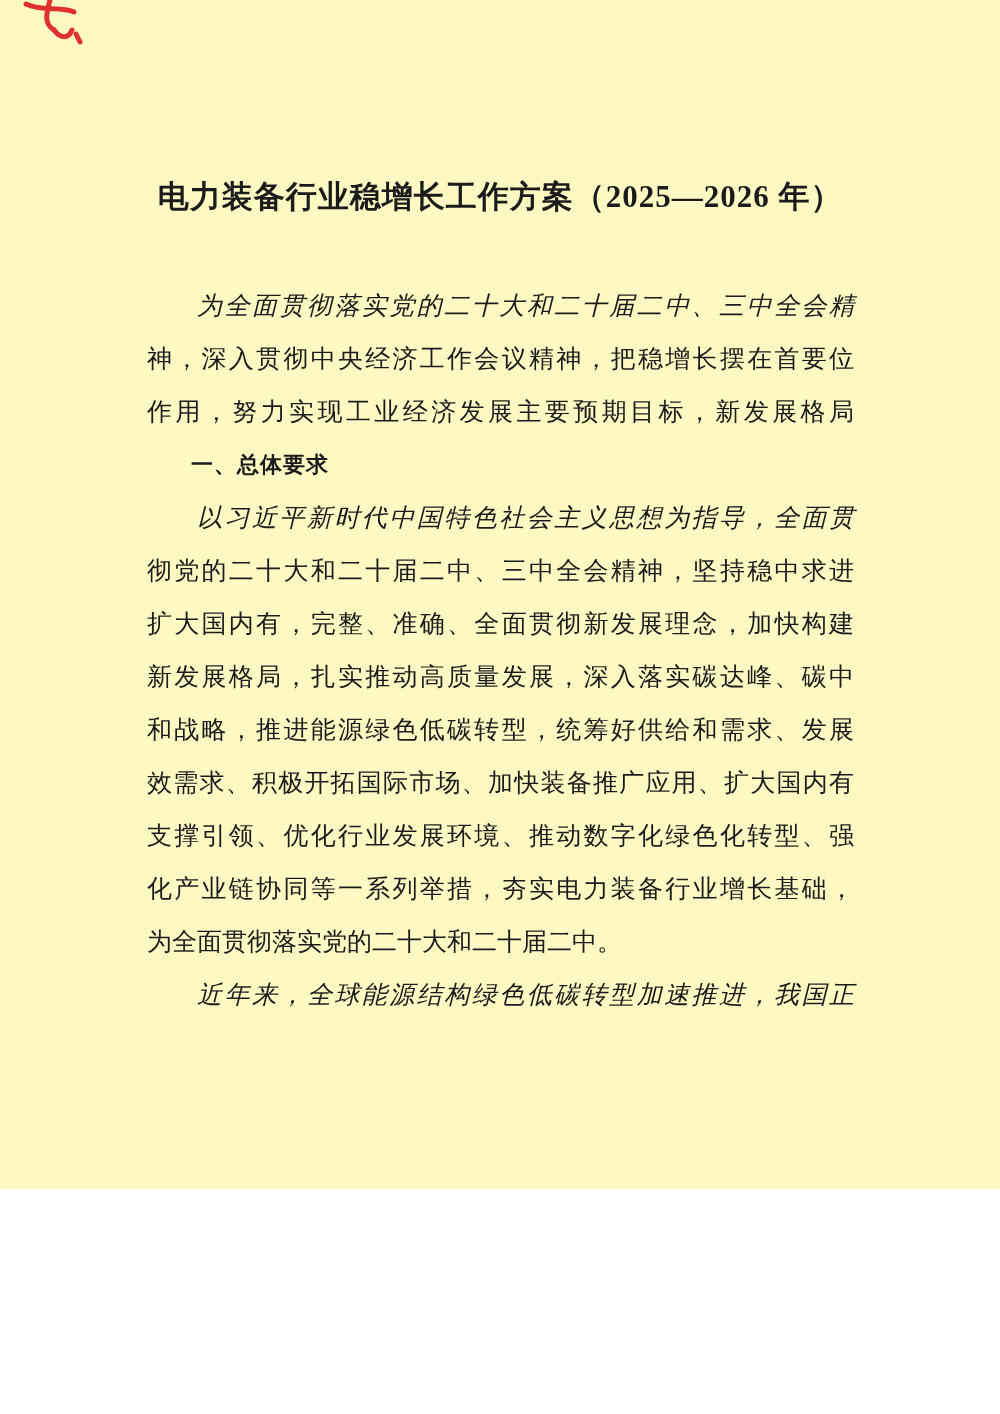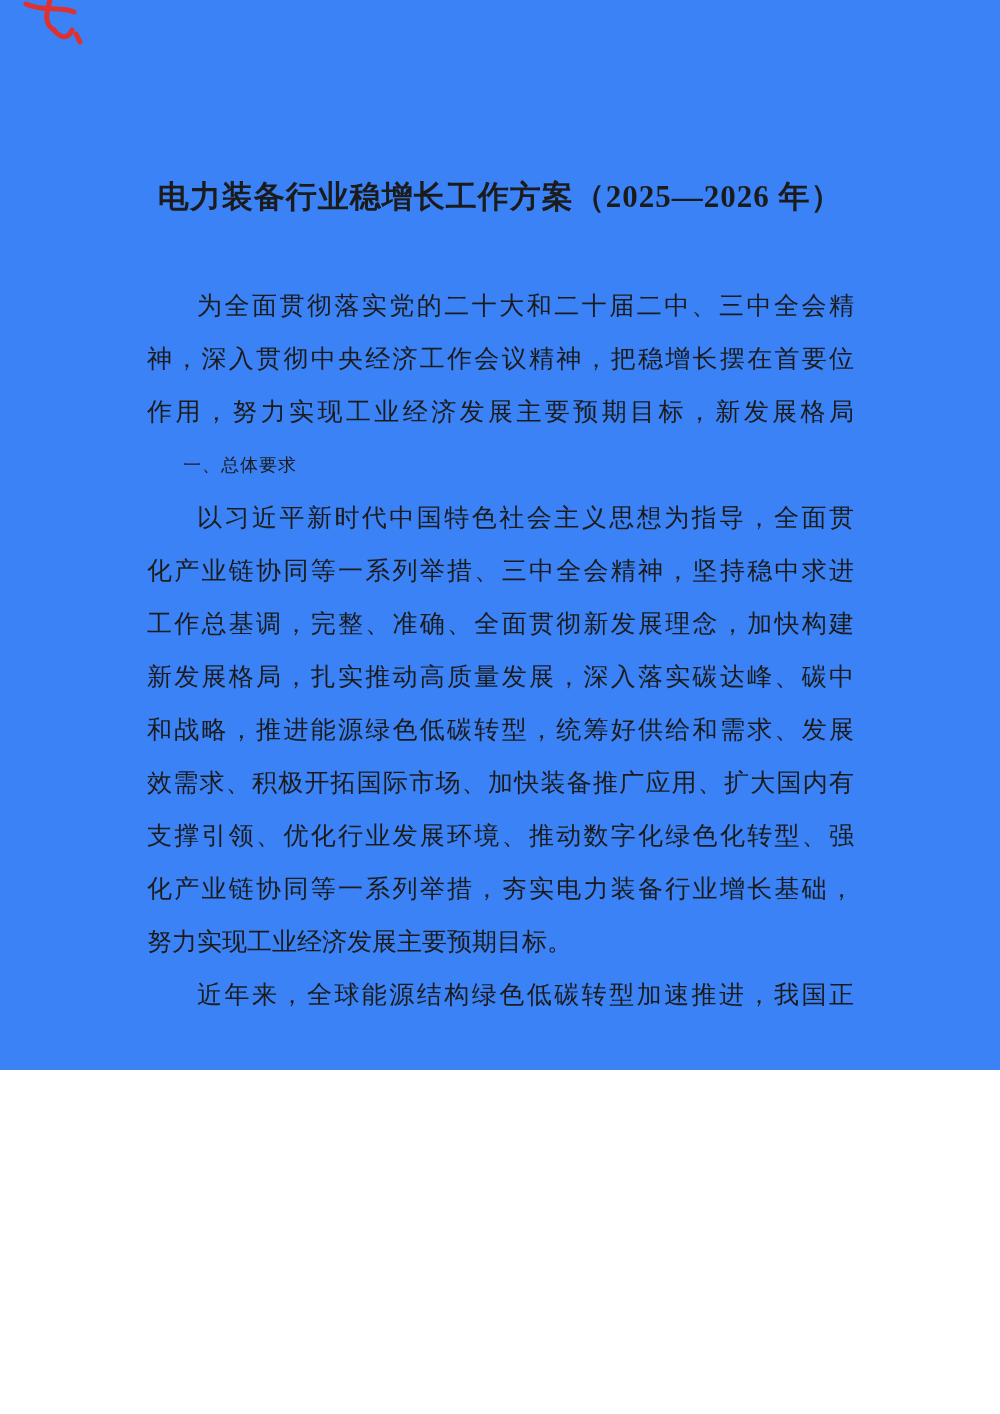--- a/index.html
+++ b/index.html
@@ -3,22 +3,22 @@
 <meta charset="utf-8">
 <style>
   html, body {
     margin: 0;
     padding: 0;
     background: #ffffff;
   }
   .page {
     position: relative;
     width: 1000px;
-    height: 1070px;
-    background: #3b82f6;
+    height: 1189px;
+    background: #fef9c3;
     overflow: hidden;
     font-family: "Liberation Serif", "DejaVu Serif", serif;
     color: #1b1b1b;
   }
   .red-mark {
     position: absolute;
     left: 16px;
     top: 0;
     width: 100px;
     height: 52px;
@@ -46,28 +46,29 @@
     height: 53px;
     line-height: 53px;
     font-size: 25px;
     text-align: justify;
     text-align-last: justify;
     text-justify: inter-character;
     white-space: nowrap;
   }
   .line.indent {
     text-indent: 2em;
+    font-style: italic;
   }
   .line.para-end {
     text-align-last: left;
   }
   .line.heading {
     font-family: "DejaVu Sans", "Liberation Sans", sans-serif;
-    font-weight: 400;
-    font-size: 18px;
+    font-weight: 700;
+    font-size: 22px;
     text-align: left;
     text-align-last: left;
     text-indent: 2em;
     letter-spacing: 1px;
   }
   .page-number {
     position: absolute;
     left: 0;
     top: 1304px;
     width: 1000px;
@@ -94,28 +95,28 @@
   <div class="doc-title">电力装备行业稳增长工作方案（2025—2026 年）</div>
 
   <div class="doc-body">
     <div class="line indent">为全面贯彻落实党的二十大和二十届二中、三中全会精</div>
     <div class="line">神，深入贯彻中央经济工作会议精神，把稳增长摆在首要位</div>
     <div class="line">作用，努力实现工业经济发展主要预期目标，新发展格局</div>
 
     <div class="line heading">一、总体要求</div>
 
     <div class="line indent">以习近平新时代中国特色社会主义思想为指导，全面贯</div>
-    <div class="line">化产业链协同等一系列举措、三中全会精神，坚持稳中求进</div>
-    <div class="line">工作总基调，完整、准确、全面贯彻新发展理念，加快构建</div>
+    <div class="line">彻党的二十大和二十届二中、三中全会精神，坚持稳中求进</div>
+    <div class="line">扩大国内有，完整、准确、全面贯彻新发展理念，加快构建</div>
     <div class="line">新发展格局，扎实推动高质量发展，深入落实碳达峰、碳中</div>
     <div class="line">和战略，推进能源绿色低碳转型，统筹好供给和需求、发展</div>
     <div class="line">效需求、积极开拓国际市场、加快装备推广应用、扩大国内有</div>
     <div class="line">支撑引领、优化行业发展环境、推动数字化绿色化转型、强</div>
     <div class="line">化产业链协同等一系列举措，夯实电力装备行业增长基础，</div>
-    <div class="line para-end">努力实现工业经济发展主要预期目标。</div>
+    <div class="line para-end">为全面贯彻落实党的二十大和二十届二中。</div>
 
 
     <div class="line indent">近年来，全球能源结构绿色低碳转型加速推进，我国正</div>
   </div>
 
   <div class="page-number">1</div>
 
 </div>
 
 </body></html>

